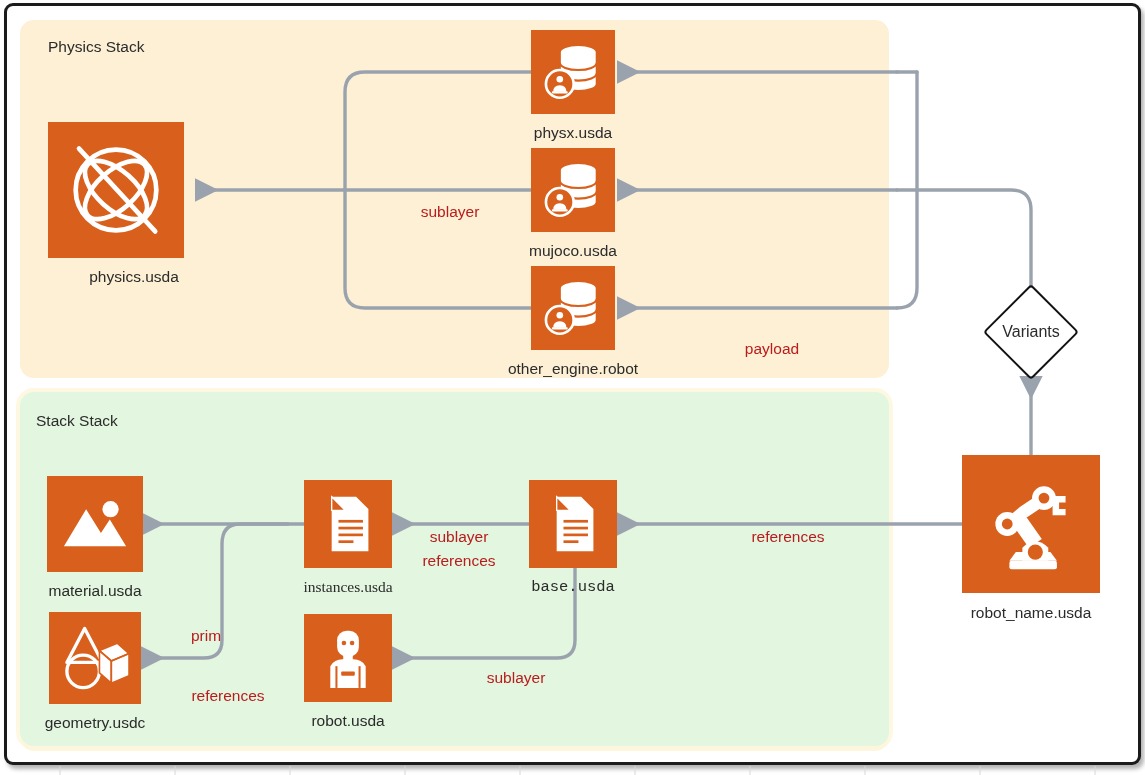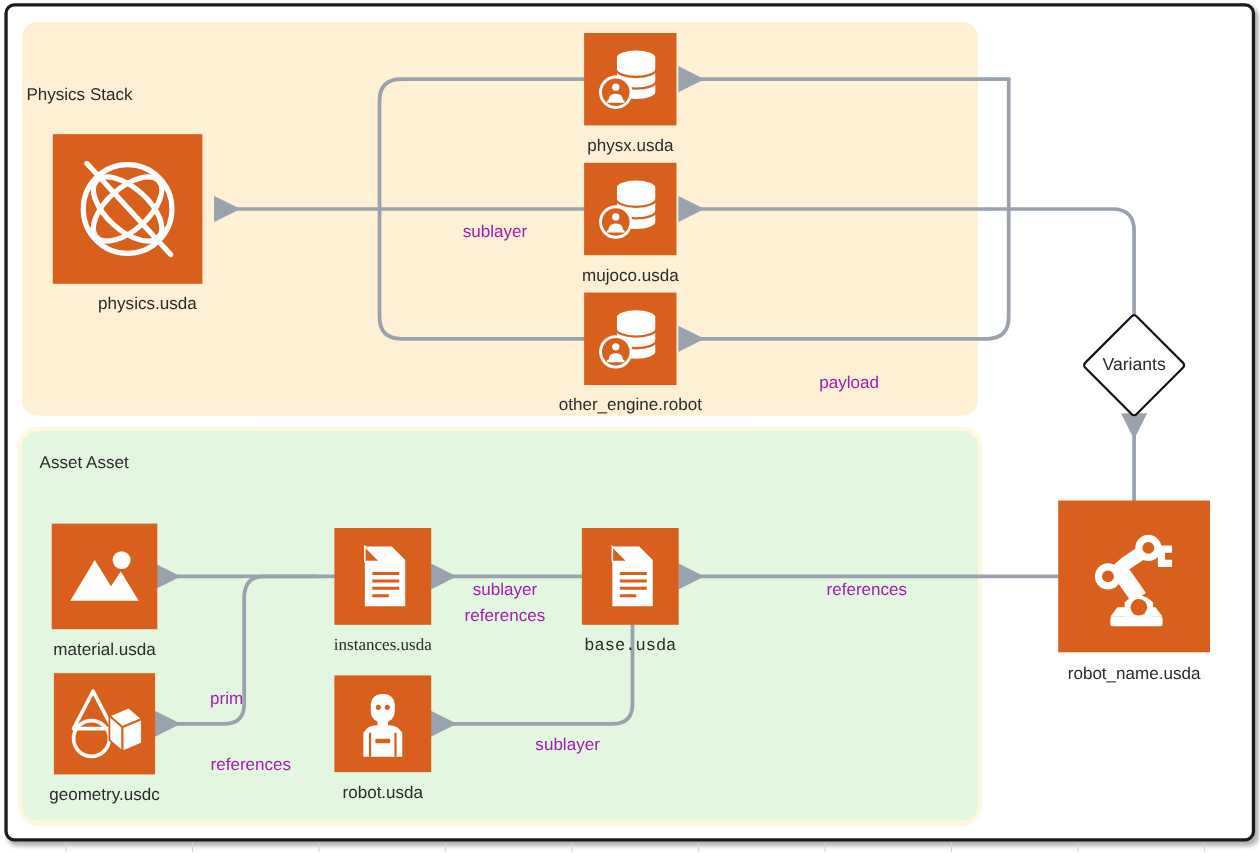--- a/index.html
+++ b/index.html
@@ -45,21 +45,21 @@
   }
   #physics-group {
     left: 20px; top: 20px; width: 869px; height: 358px;
     background: #fdf0d5;
   }
   #asset-group {
     left: 20px; top: 392px; width: 869px; height: 354px;
     background: #e3f6e0;
     box-shadow: 0 6px 0 -1px #fdf6dd, 0 0 0 4px rgba(253,243,203,0.55);
   }
-  #physics-title { left: 24px; top: 38px; margin-top: 40px; }
+  #physics-title { left: 48px; top: 38px; }
   #asset-title   { left: 36px; top: 412px; }
 
   
   #wires {
     position: absolute;
     left: 0; top: 0;
     width: 1145px; height: 775px;
     pointer-events: none;
   }
 
@@ -84,21 +84,21 @@
     white-space: nowrap;
     text-align: center;
   }
   .node-tile svg { display: block; }
 
   
   .edge-label {
     position: absolute;
     transform: translate(-50%, -50%);
     font-size: 15.5px;
-    color: #a21caf;
+    color: #b91c1c;
     white-space: nowrap;
     text-align: center;
     line-height: 1.45;
   }
 
   
   #variants-diamond {
     position: absolute;
     left: 1031px;
     top: 332px;
@@ -133,21 +133,21 @@
 <body>
 
 <div id="canvas">
 
   <div id="outer-frame"></div>
 
   <div class="group-box" id="physics-group"></div>
   <div class="group-box" id="asset-group"></div>
 
   <div class="group-title" id="physics-title">Physics Stack</div>
-  <div class="group-title" id="asset-title">Asset Asset</div>
+  <div class="group-title" id="asset-title">Stack Stack</div>
 
   <svg id="wires" viewBox="0 0 1145 775" xmlns="http://www.w3.org/2000/svg">
     <defs>
       <marker id="arrowL" viewBox="0 0 10 10" refX="9" refY="5" markerWidth="7" markerHeight="7" orient="auto-start-reverse">
         <path d="M 0 5 L 10 0 L 10 10 z" fill="#9aa3ad"></path>
       </marker>
     </defs>
     <g fill="none" stroke="#9aa3ad" stroke-width="3.4" stroke-linecap="round" stroke-linejoin="round">
 
       <path d="M 345 190 L 197 190" marker-end="url(#arrowL)"></path>

